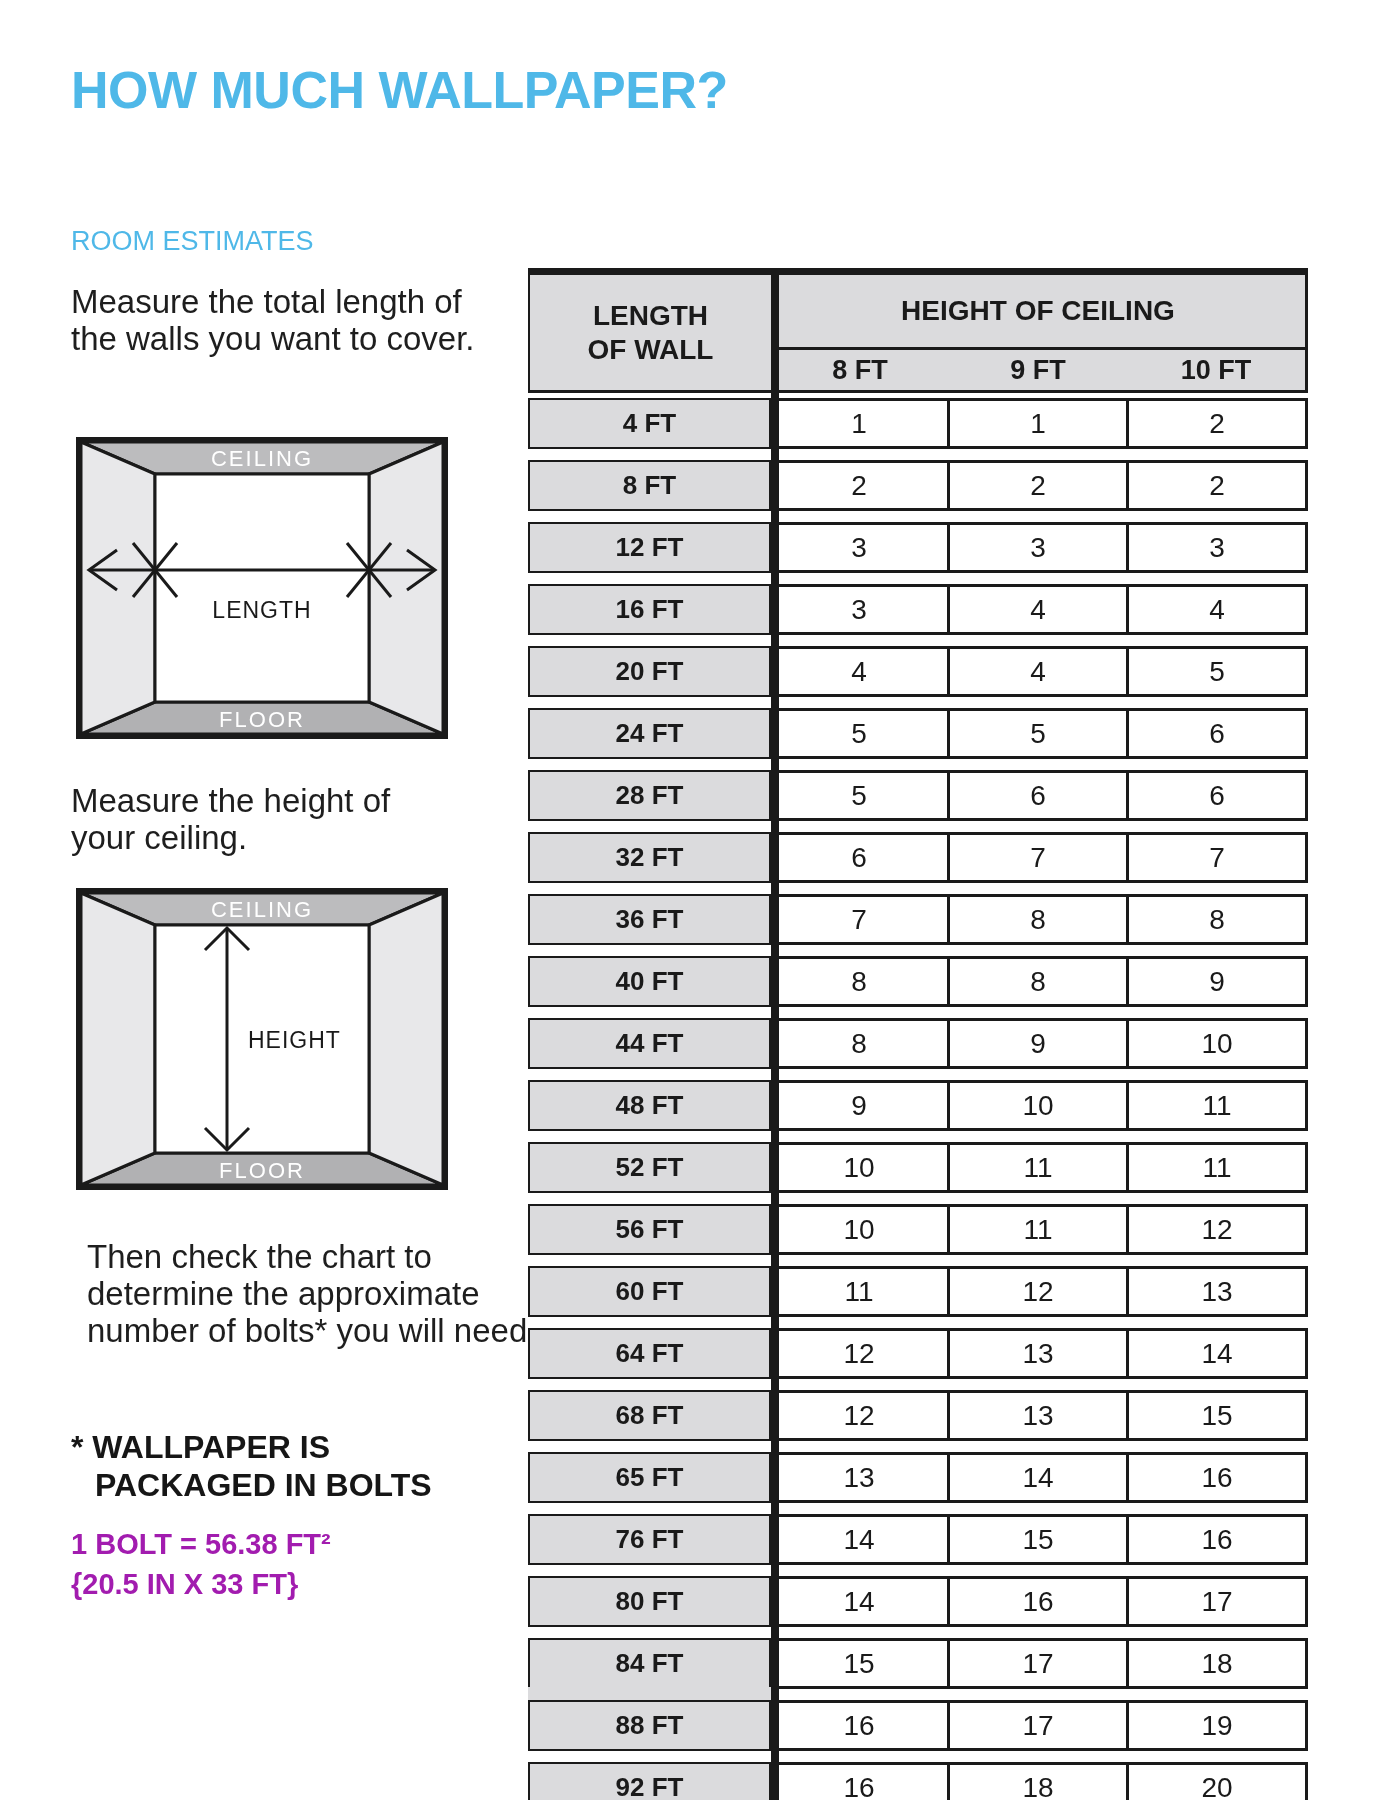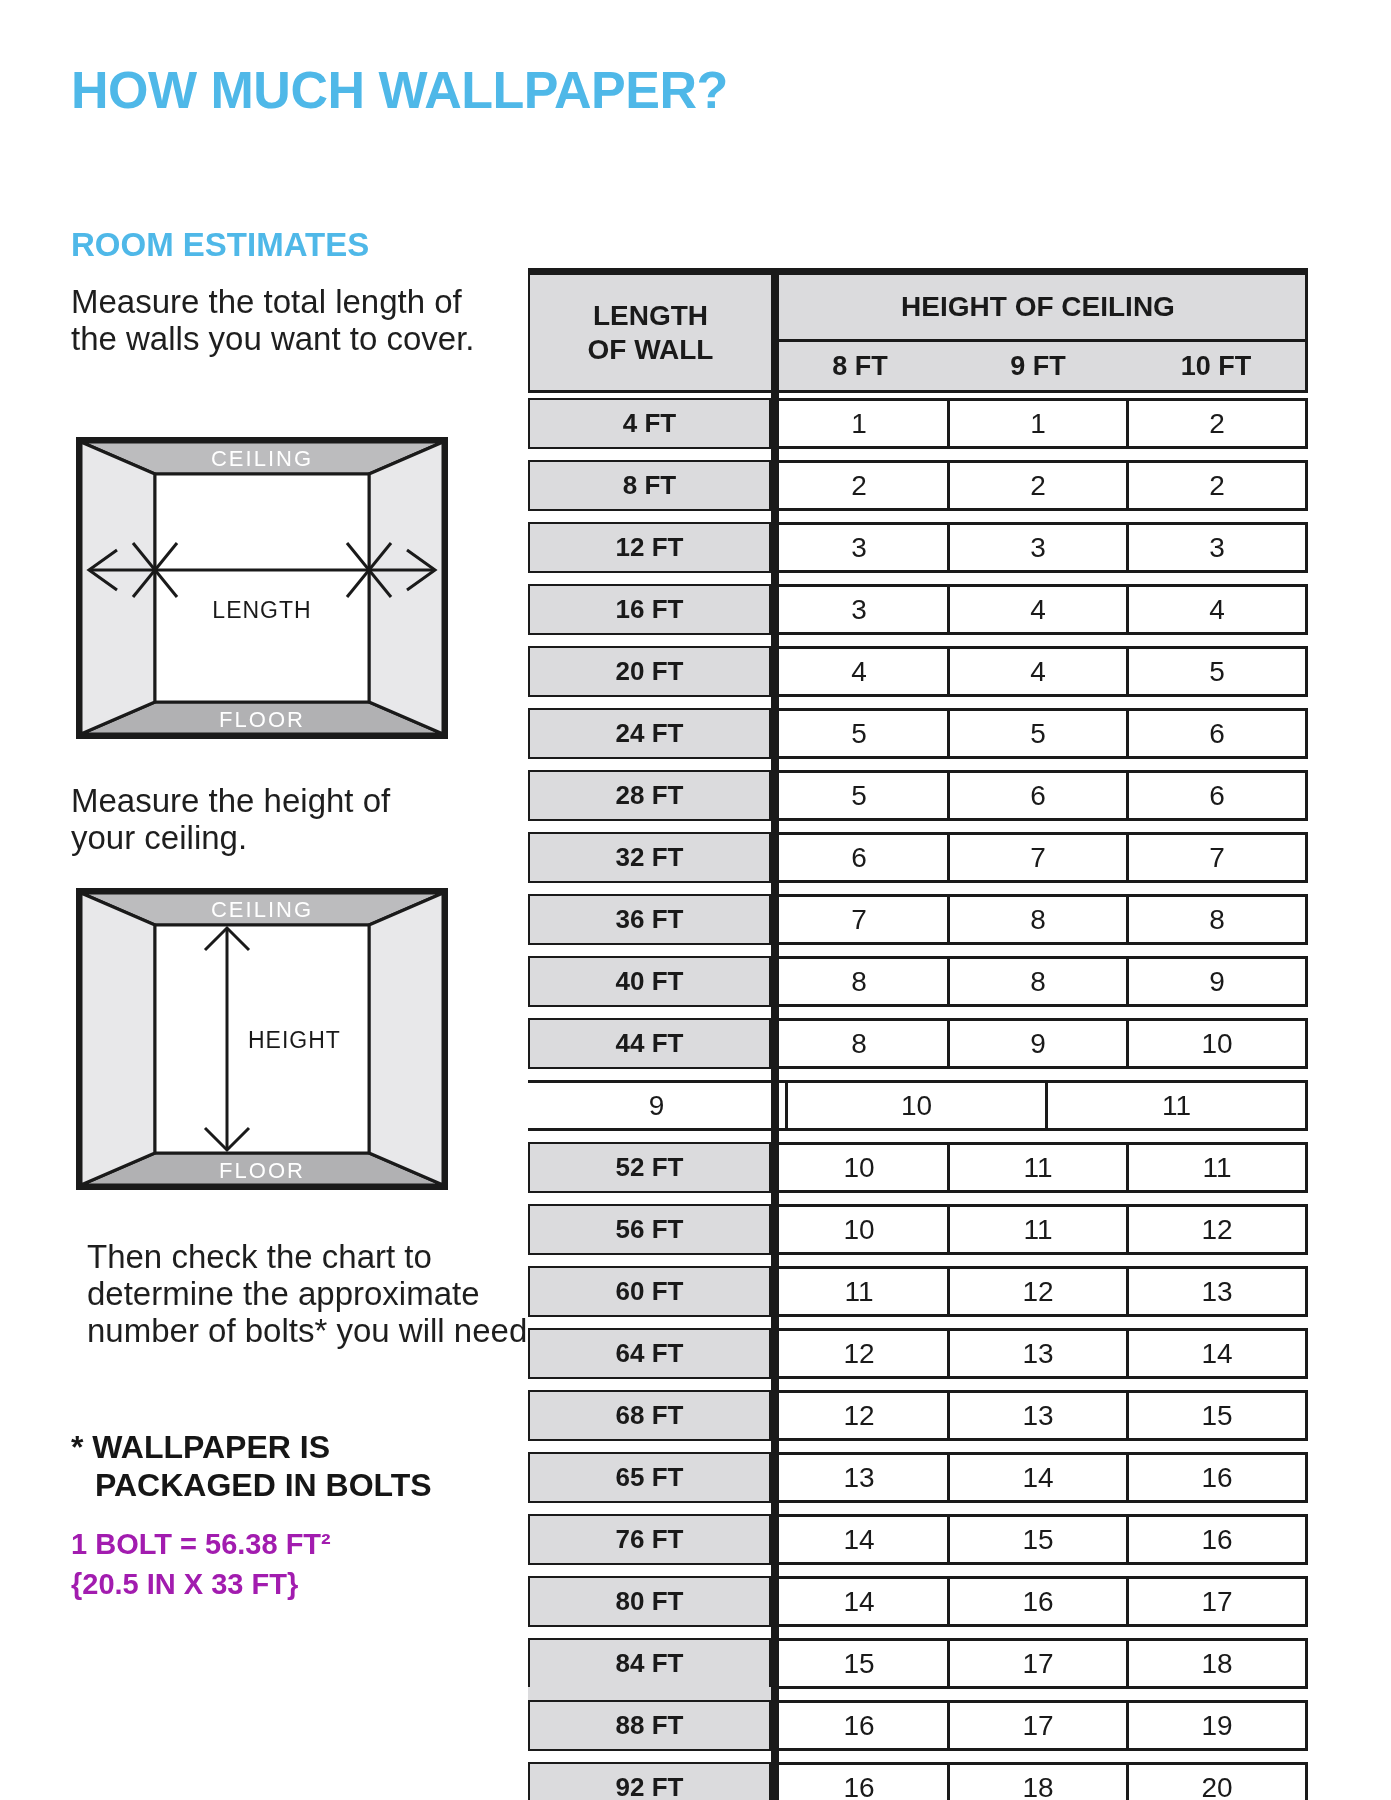--- a/index.html
+++ b/index.html
@@ -11,21 +11,21 @@
   .page{
     position:relative;width:1391px;height:1800px;background:#ffffff;overflow:hidden;
     font-family:"Liberation Sans","DejaVu Sans",sans-serif;color:#1e1e1e;
   }
   .title{
     position:absolute;left:71px;top:60px;margin:0;
     font-size:52px;font-weight:700;letter-spacing:-0.5px;color:var(--accent);
     white-space:nowrap;
   }
   .sec-heading{
-    position:absolute;margin:0;font-size:33px;font-weight:700;color:var(--accent);
+    position:absolute;margin:0;font-size:27px;font-weight:400;color:var(--accent);
     white-space:nowrap;
   }
   #room-estimates-heading{left:71px;top:226px;}
   #bolts-needed-heading{left:660px;top:226px;margin-top:46px;}
   .para{
     position:absolute;margin:0;font-size:33px;line-height:37px;color:#1e1e1e;
     white-space:pre-line;
   }
   #step1{left:71px;top:283px;}
   #step2{left:71px;top:782px;}
@@ -57,21 +57,21 @@
     display:flex;height:118px;box-sizing:border-box;background:var(--gray);
     border-left:2px solid var(--ink);border-right:3px solid var(--ink);
     border-bottom:3px solid var(--ink);
   }
   .corner{
     width:241px;display:flex;align-items:center;justify-content:center;text-align:center;
     font-weight:700;font-size:28px;line-height:34px;color:var(--ink);white-space:pre-line;
   }
   .head-right{flex:1;display:flex;flex-direction:column;}
   .hoc{
-    height:67px;box-sizing:border-box;border-bottom:3px solid var(--ink);
+    height:75px;box-sizing:border-box;border-bottom:3px solid var(--ink);
     display:flex;align-items:center;justify-content:center;
     font-weight:700;font-size:28px;color:var(--ink);
   }
   .subcols{flex:1;display:flex;}
   .subcols>div{
     flex:1;display:flex;align-items:center;justify-content:center;
     font-weight:700;font-size:27px;color:var(--ink);
   }
   .tbody{display:flex;flex-direction:column;gap:11px;padding-top:5px;}
   .trow{display:flex;height:51px;}
@@ -242,20 +242,21 @@
   </div>
 
   <div class="trow">
     <div class="rowhead">44 FT</div>
     <div class="val">8</div>
     <div class="val">9</div>
     <div class="val">10</div>
   </div>
 
   <div class="trow">
+    <div class="rowhead">48 FT</div>
     <div class="val">9</div>
     <div class="val">10</div>
     <div class="val">11</div>
   </div>
 
   <div class="trow">
     <div class="rowhead">52 FT</div>
     <div class="val">10</div>
     <div class="val">11</div>
     <div class="val">11</div>

